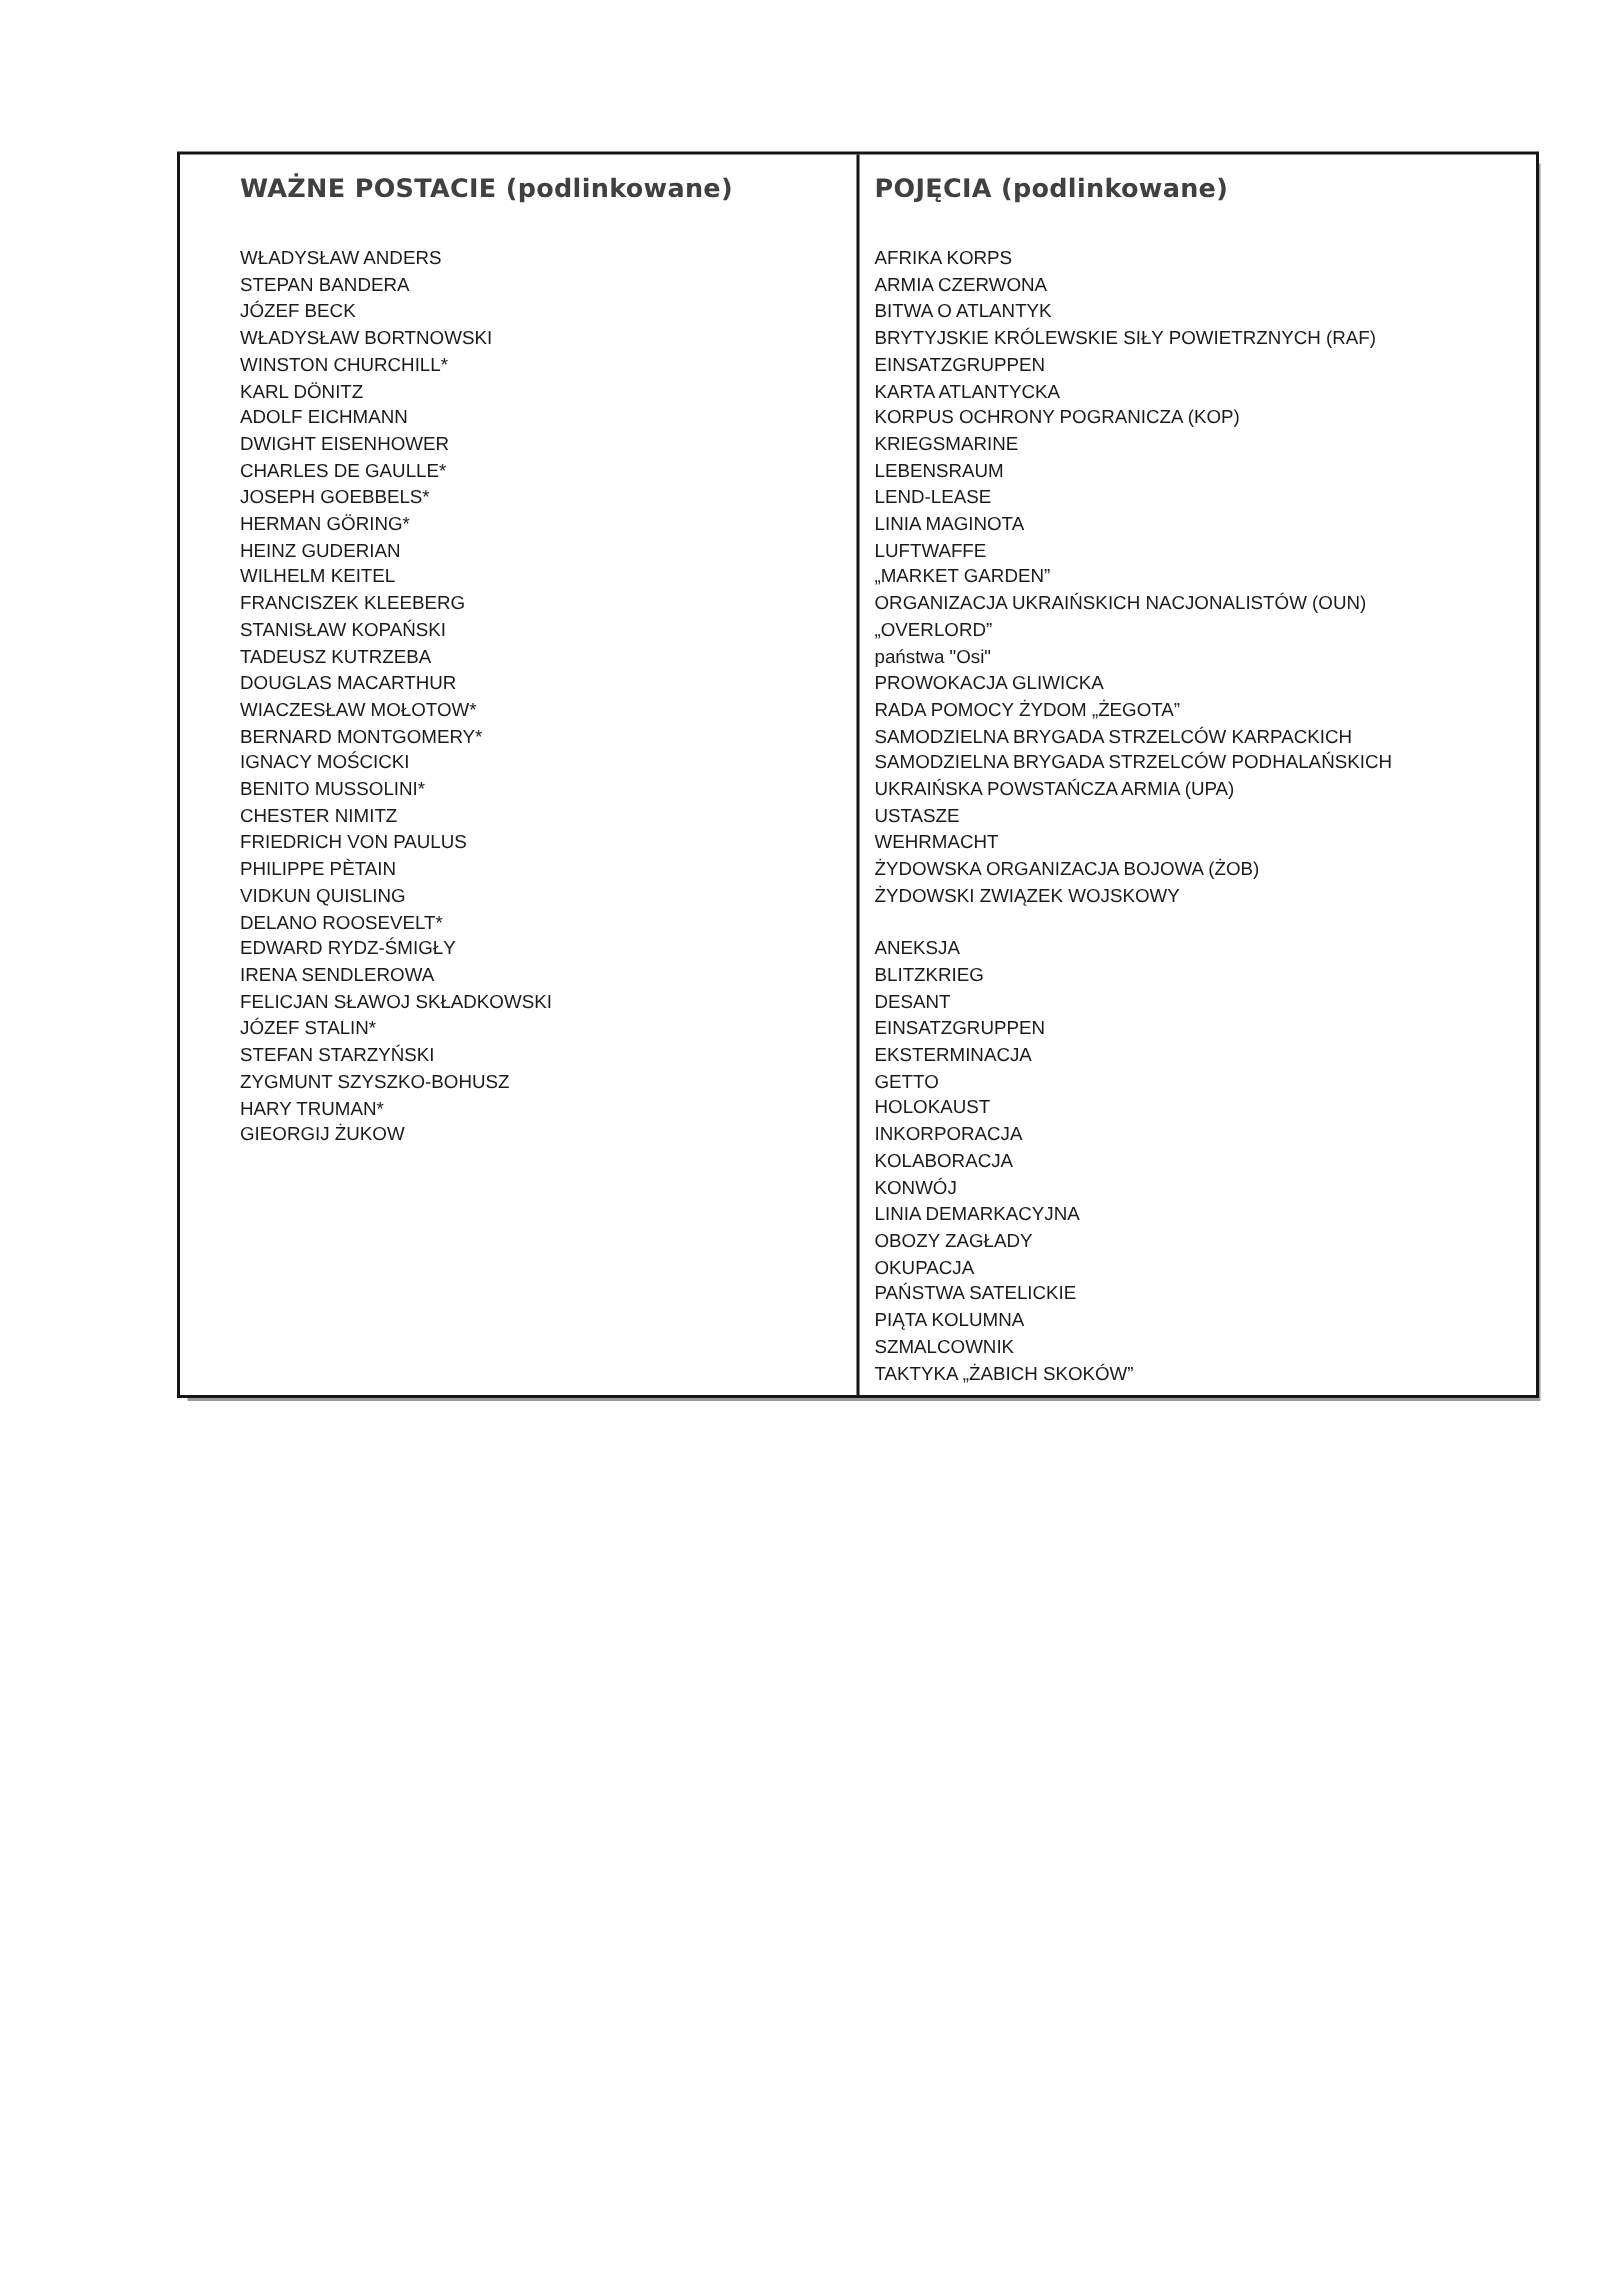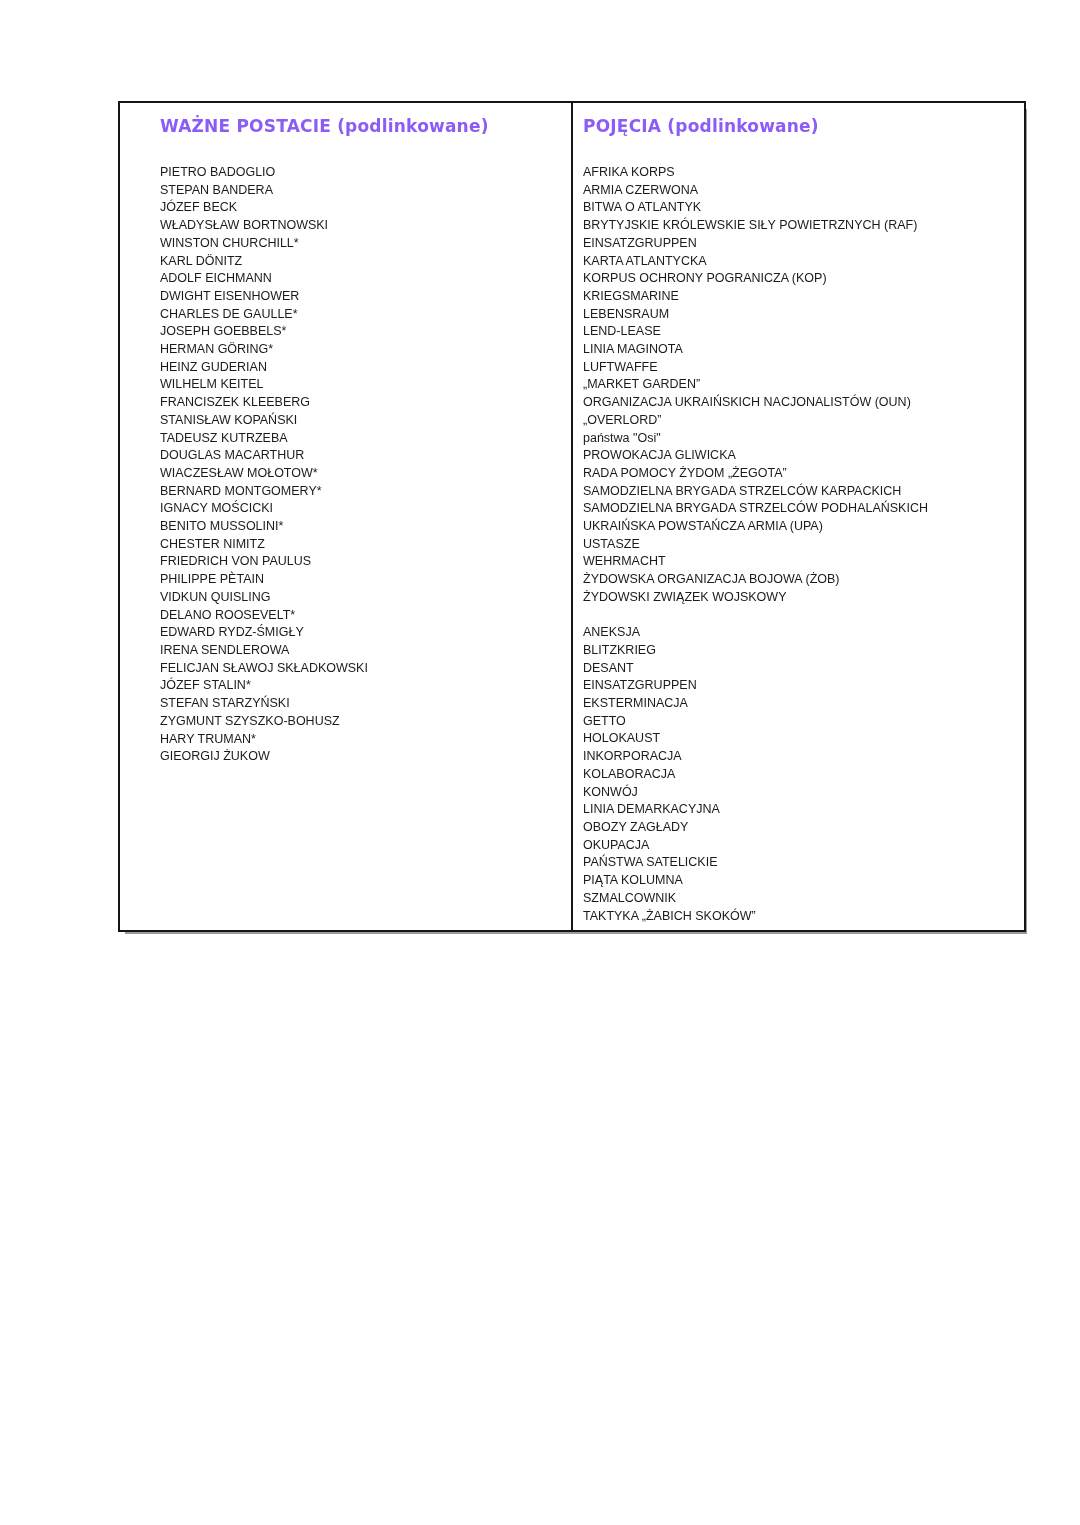--- a/index.html
+++ b/index.html
@@ -35,21 +35,21 @@
   .col-right {
     flex: 1;
     padding: 12px 24px 0 10px;
   }
   .col-title {
     font-family: "DejaVu Sans", sans-serif;
     font-weight: bold;
     font-size: 17px;
     line-height: 22px;
     letter-spacing: 0.2px;
-    color: #8b5cf6;
+    color: #404040;
     margin-bottom: 27px;
     white-space: nowrap;
   }
   .list-line {
     font-size: 12.5px;
     line-height: 17.7px;
     color: #1b1b1b;
     white-space: nowrap;
     cursor: pointer;
   }
@@ -59,21 +59,21 @@
 </style>
 </head>
 <body>
 
 <div class="page">
   <div class="table-box">
 
     <div class="col col-left">
       <div class="col-title">WAŻNE POSTACIE (podlinkowane)</div>
       <div class="list">
-          <div class="list-line">PIETRO BADOGLIO</div>
+          <div class="list-line">WŁADYSŁAW ANDERS</div>
           <div class="list-line">STEPAN BANDERA</div>
           <div class="list-line">JÓZEF BECK</div>
           <div class="list-line">WŁADYSŁAW BORTNOWSKI</div>
           <div class="list-line">WINSTON CHURCHILL*</div>
           <div class="list-line">KARL DÖNITZ</div>
           <div class="list-line">ADOLF EICHMANN</div>
           <div class="list-line">DWIGHT EISENHOWER</div>
           <div class="list-line">CHARLES DE GAULLE*</div>
           <div class="list-line">JOSEPH GOEBBELS*</div>
           <div class="list-line">HERMAN GÖRING*</div>

